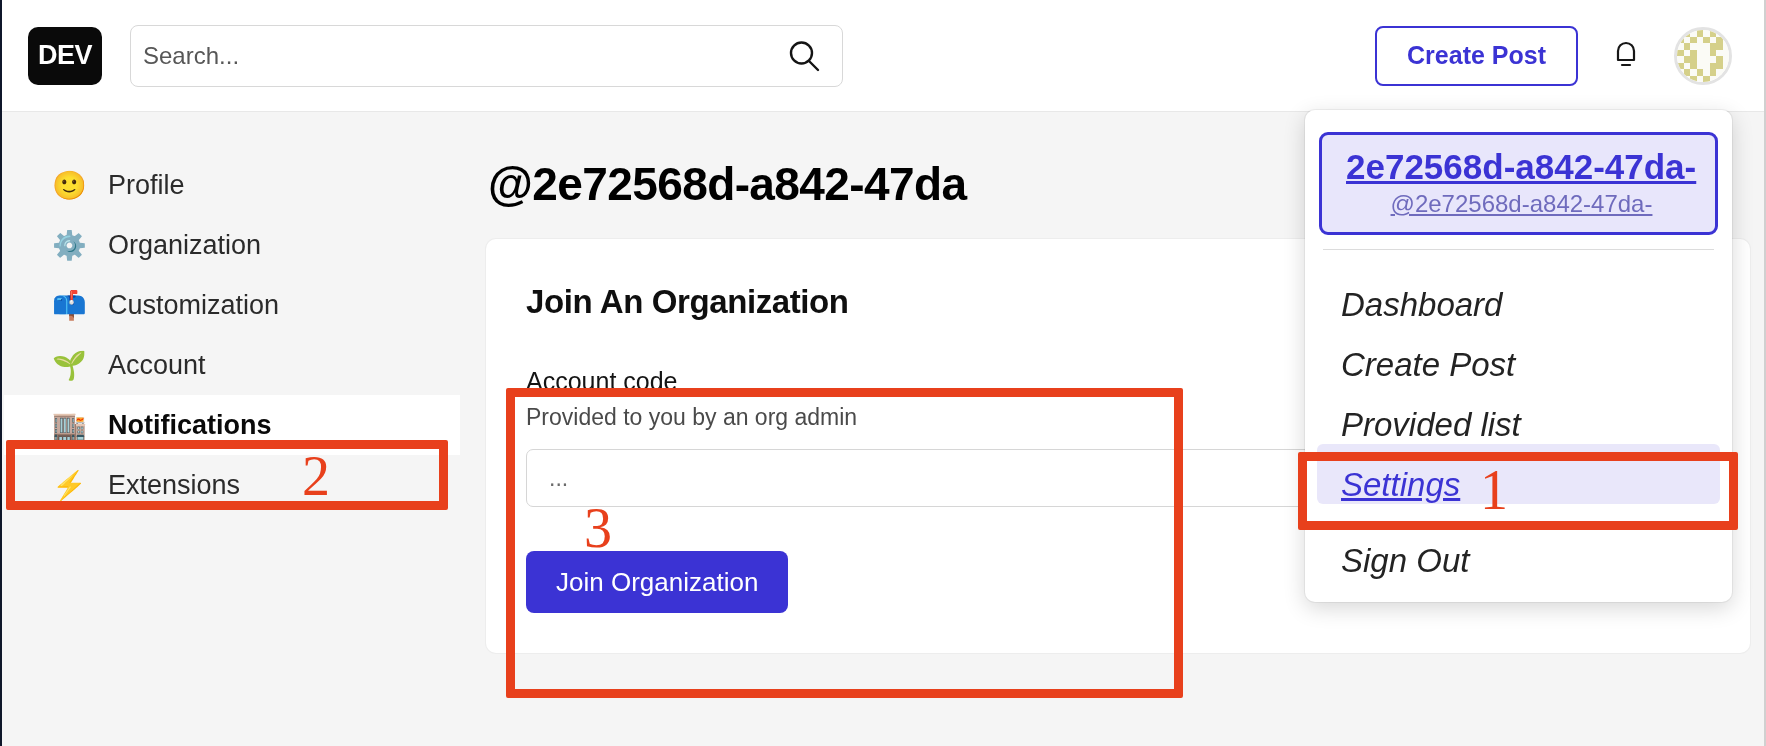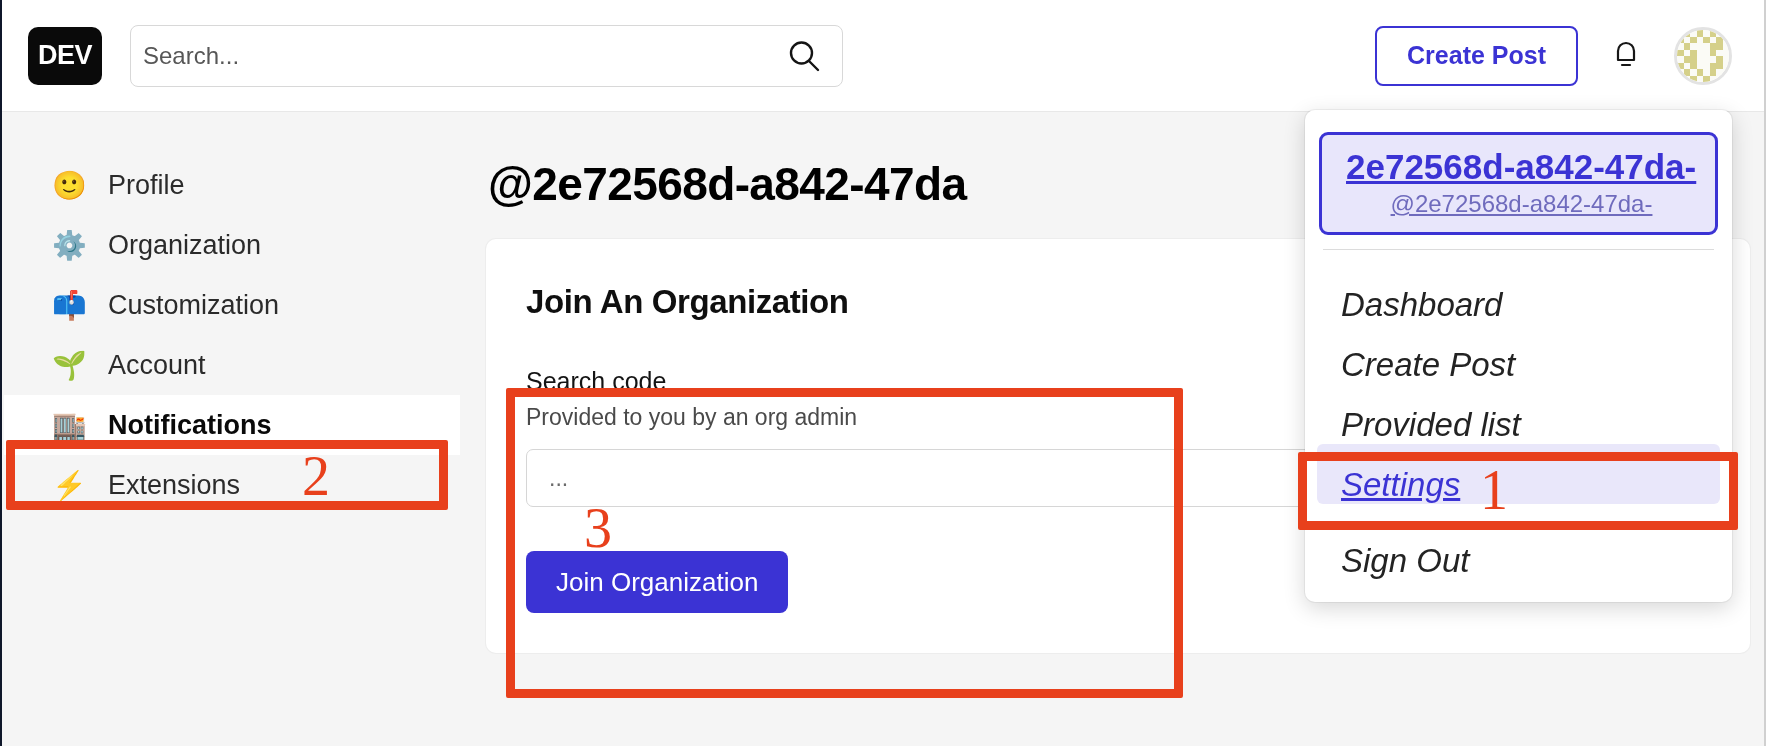--- a/index.html
+++ b/index.html
@@ -354,21 +354,21 @@
       <span>Extensions</span>
     </div>
   </div>
 
   <div class="main">
     <div class="page-title">@2e72568d-a842-47da</div>
 
     <div class="card">
       <div class="card-title">Join An Organization</div>
 
-      <div class="field-label">Search code</div>
+      <div class="field-label">Account code</div>
       <div class="field-hint">Provided to you by an org admin</div>
 
       <input class="code-input" type="text" placeholder="..." style="">
 
       <button class="join-btn">Join Organization</button>
     </div>
   </div>
 
   <div class="dropdown">
 

